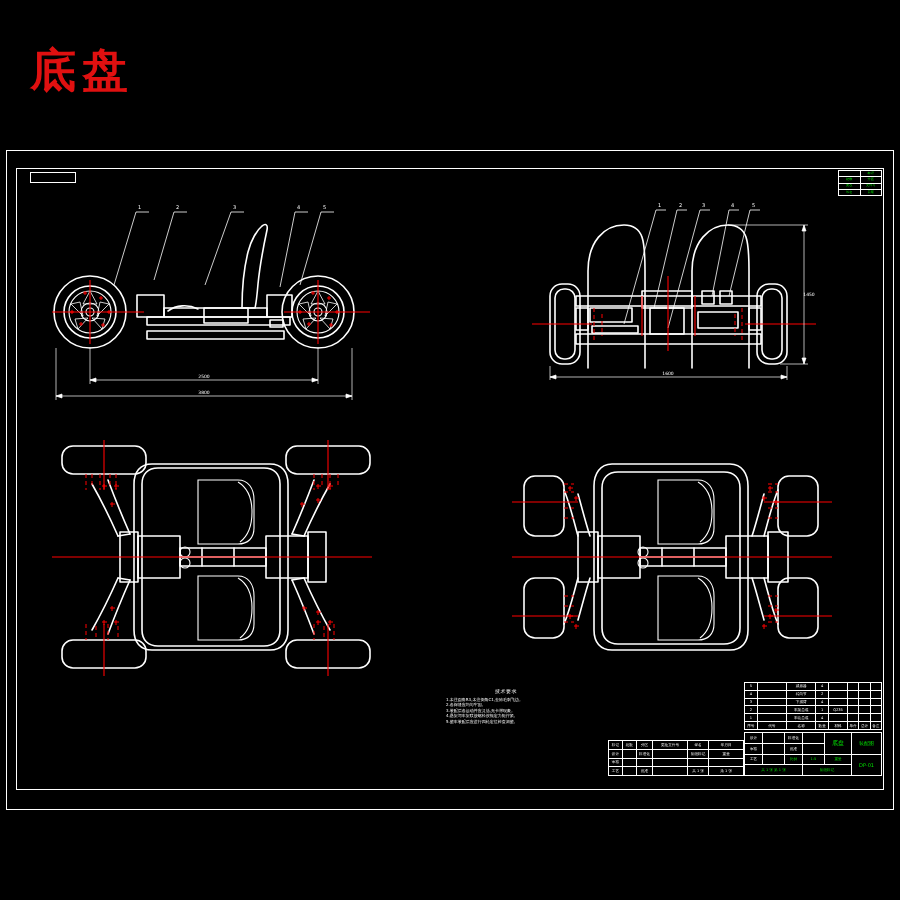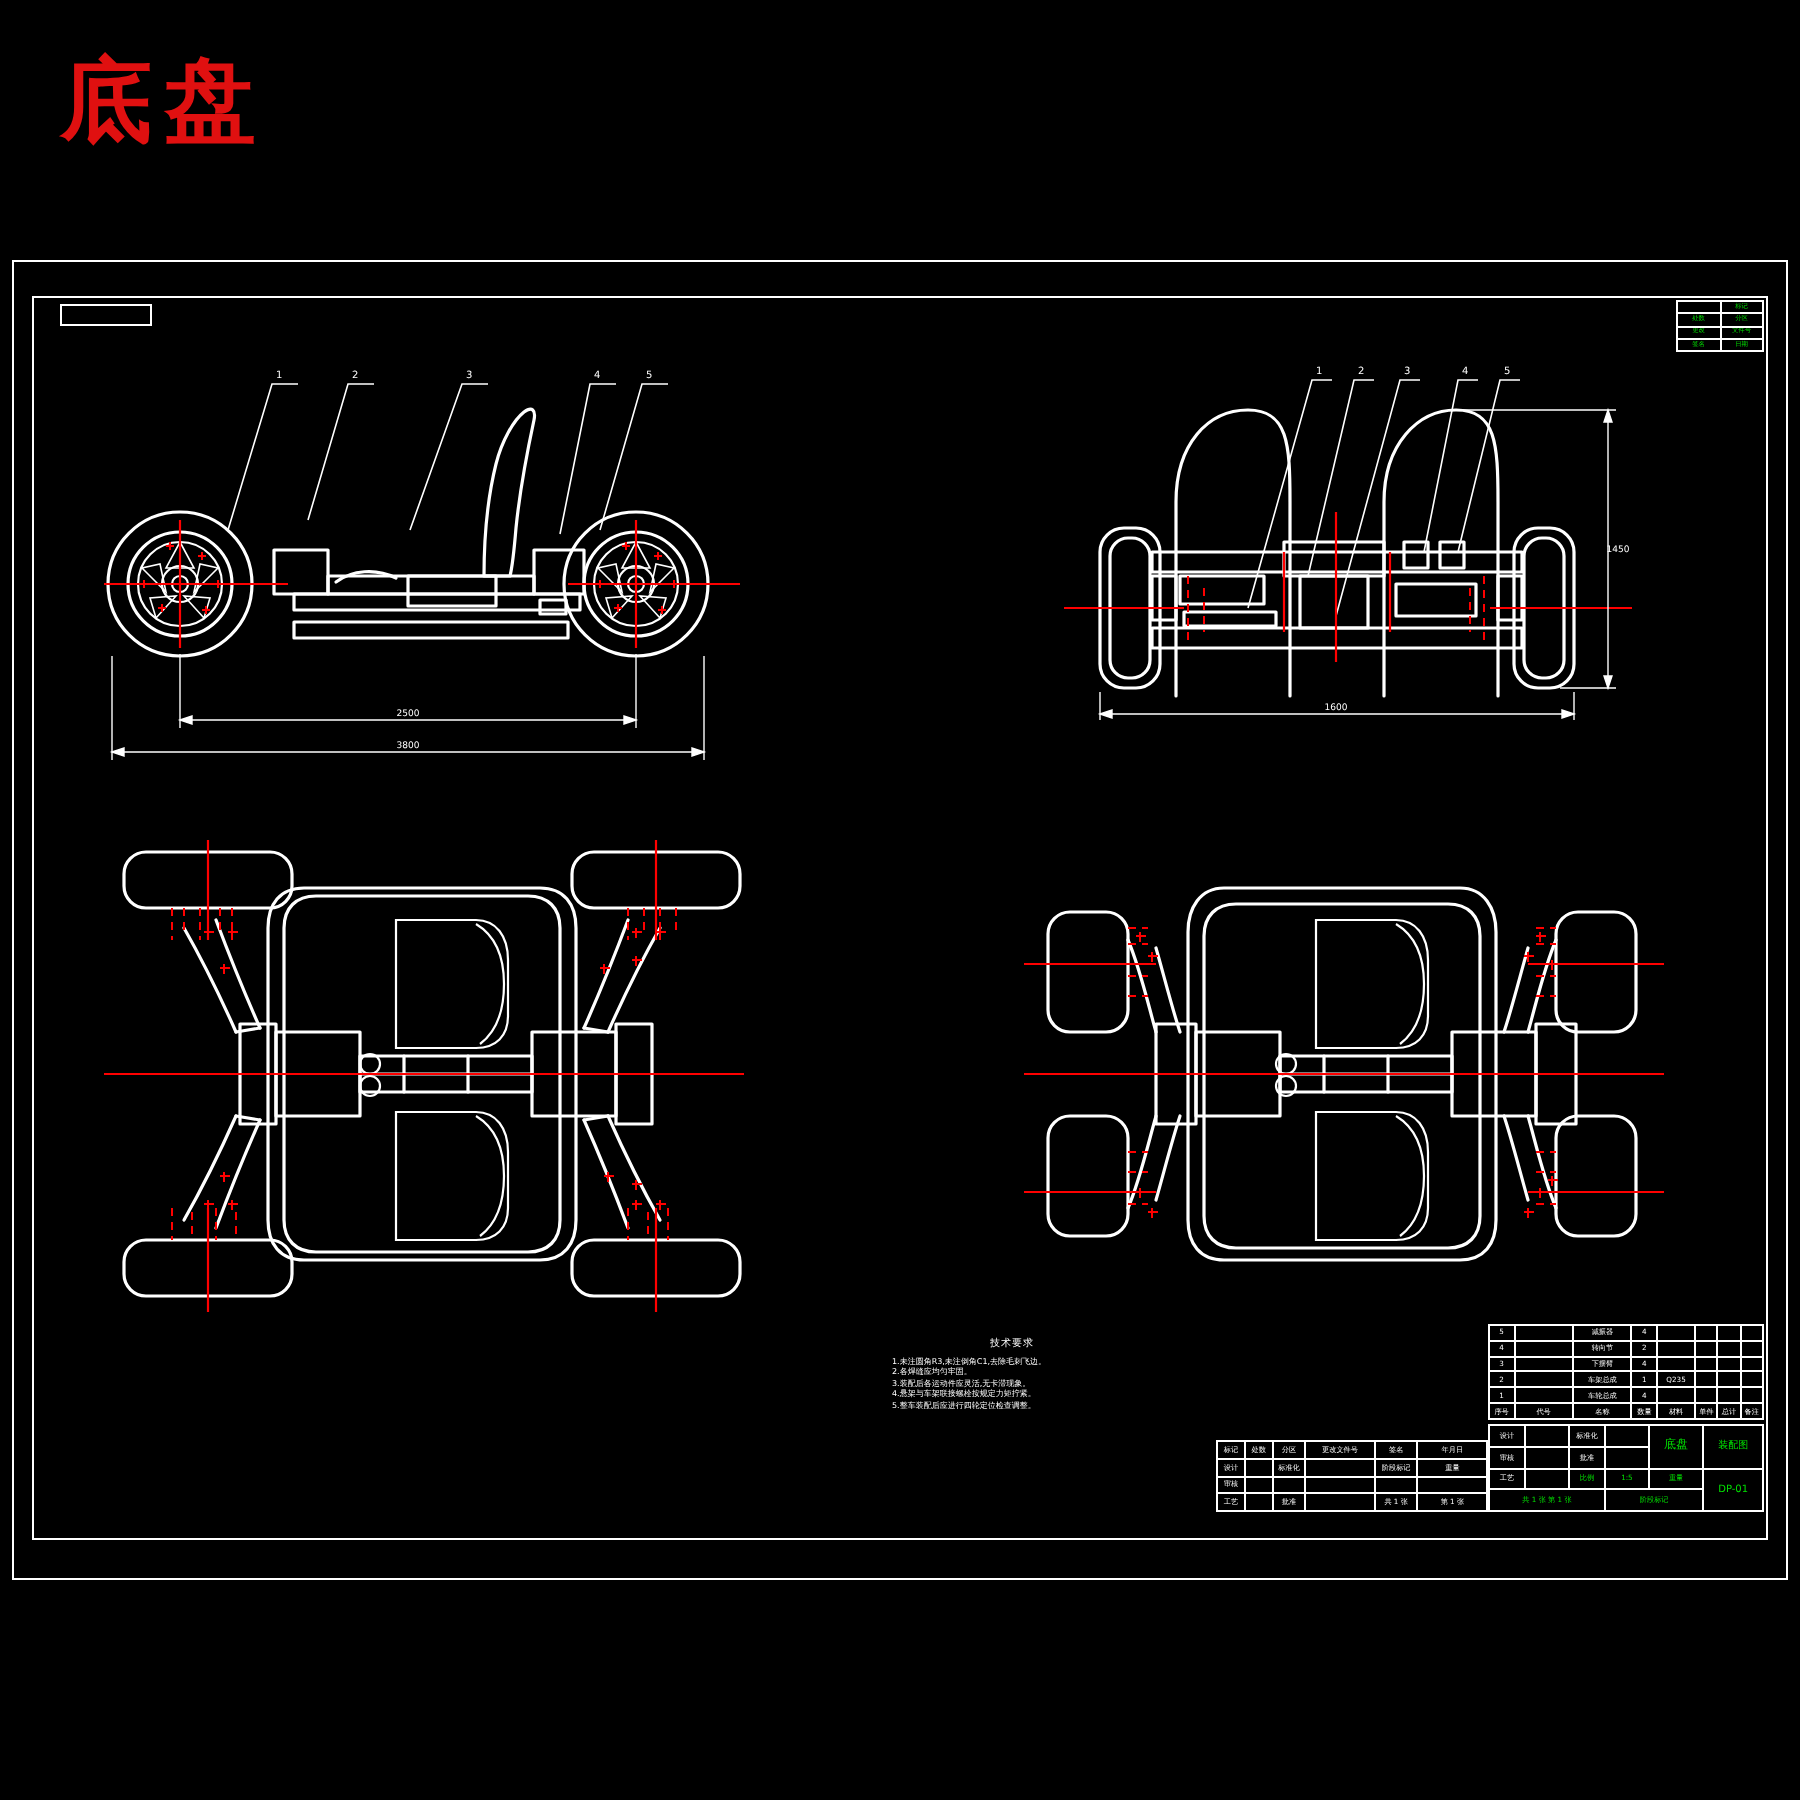--- a/index.html
+++ b/index.html
@@ -1,17 +1,17 @@
 <!DOCTYPE html>
 <html><head>
 <meta charset="utf-8">
 <style>
   html,body{margin:0;padding:0;background:#000;}
   body{width:900px;height:900px;overflow:hidden;font-family:"DejaVu Sans",sans-serif;}
-  #stage{position:relative;width:900px;height:712px;background:#000000;}
+  #stage{position:relative;width:900px;height:712px;background:#000000;margin-top:20px;}
 
   
   .doc-title{
     position:absolute;left:30px;top:24px;
     color:#e01010;font-size:46px;line-height:52px;
     font-family:"DejaVu Sans",sans-serif;font-weight:700;
     letter-spacing:6px;white-space:nowrap;
   }
 
   

